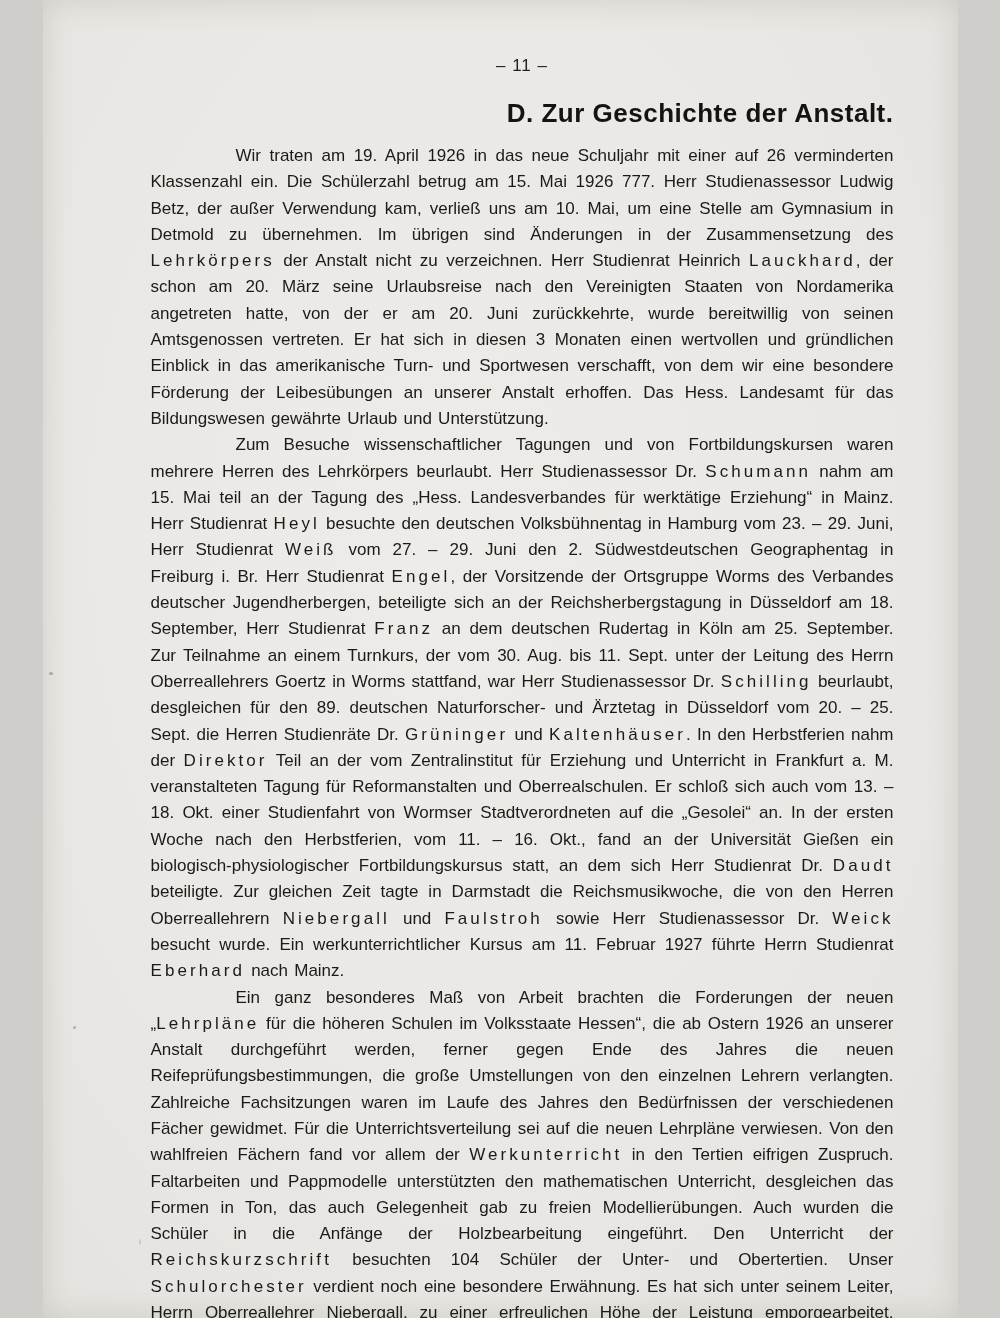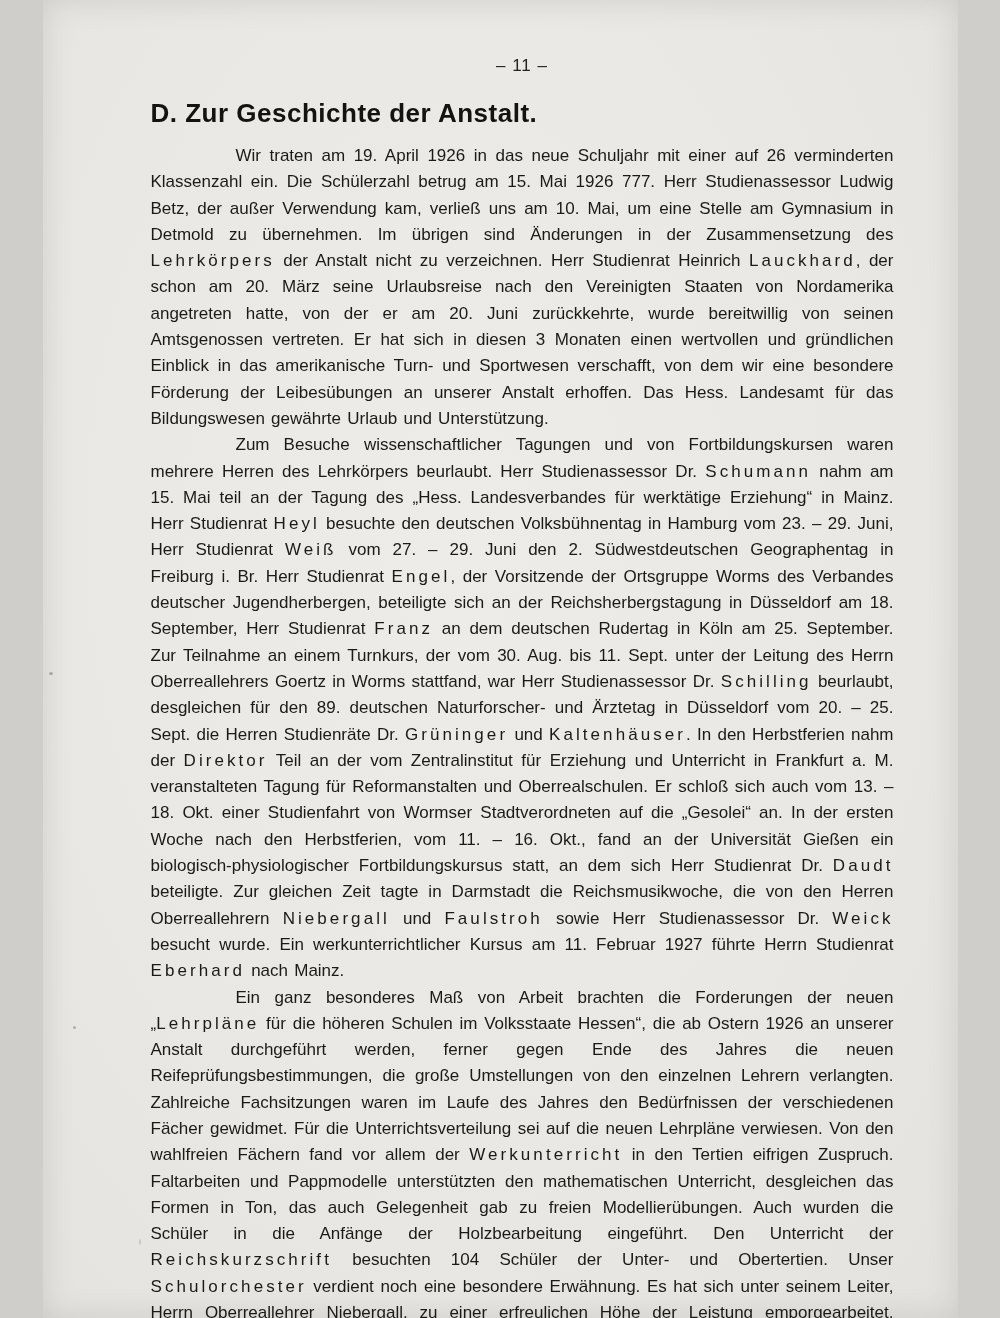--- a/index.html
+++ b/index.html
@@ -22,21 +22,21 @@
     padding: 56px 64px 0 108px;
   }
   .page-number {
     text-align: center;
     font-size: 17px;
     letter-spacing: 1px;
     margin: 0 0 22px 0;
     color: #242220;
   }
   .heading {
-    text-align: left;
+    text-align: right;
     font-size: 26px;
     font-weight: bold;
     margin: 0 0 14px 0;
     letter-spacing: 0.5px;
     color: #151311;
   }
   .body-text {
     font-size: 17px;
     line-height: 26.3px;
     text-align: justify;

